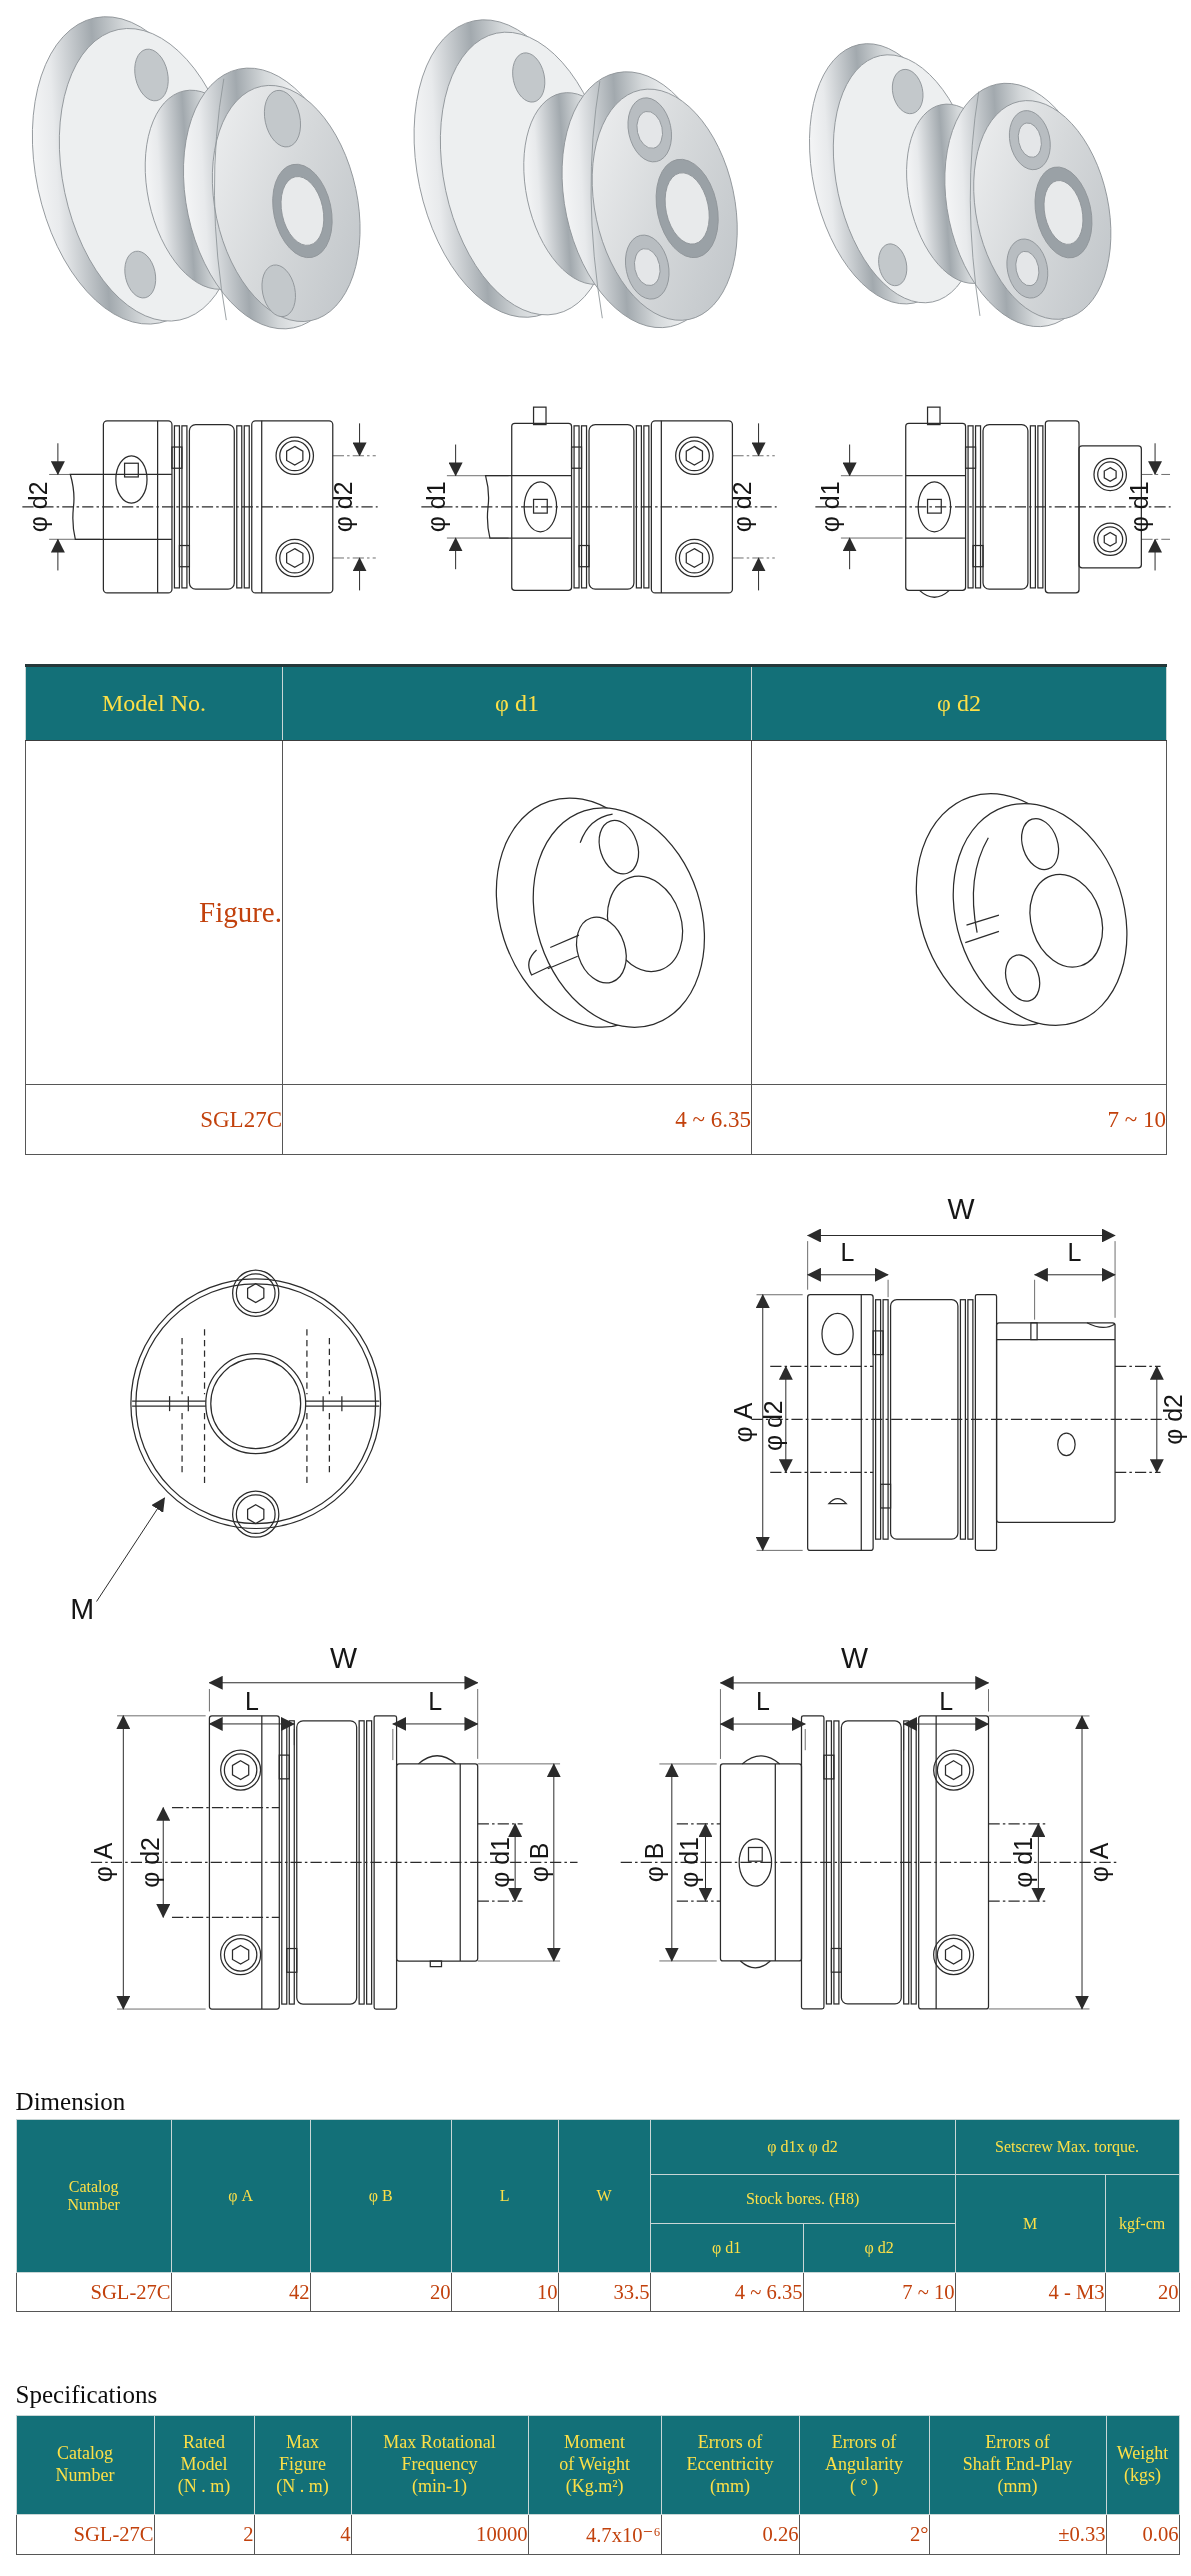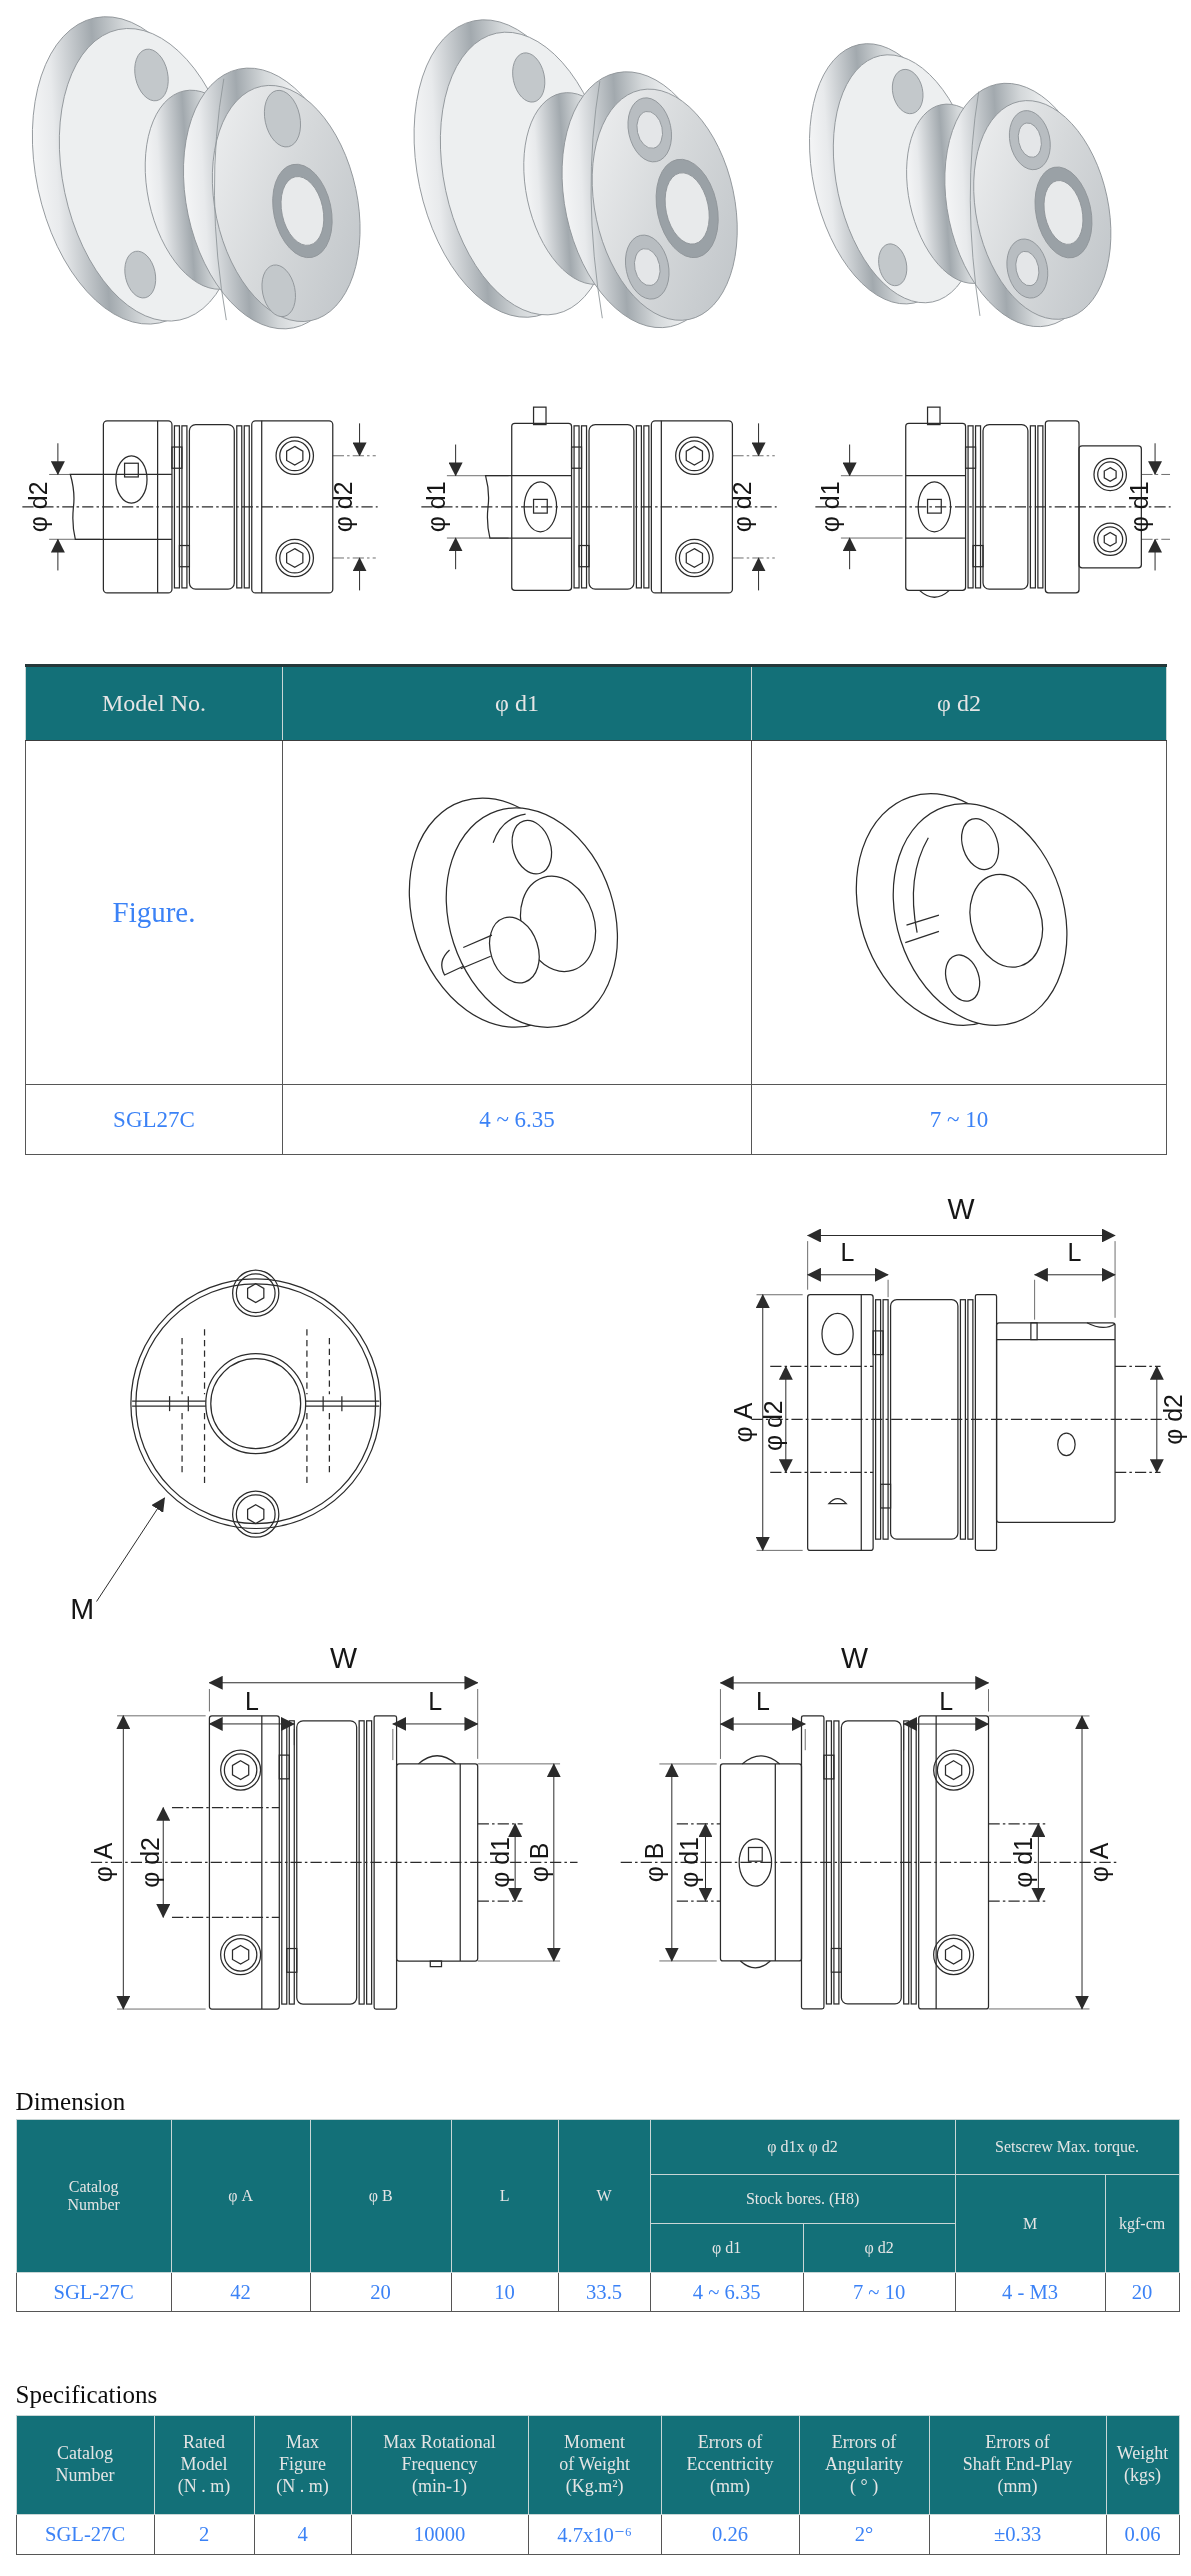--- a/index.html
+++ b/index.html
@@ -3,22 +3,22 @@
 <meta charset="utf-8">
 <style>
   :root{ --teal:#137078; --line:#2b2b2b; }
   *{margin:0;padding:0;box-sizing:border-box;}
   html,body{width:1191px;height:2576px;}
   body{position:relative;background:#fff;font-family:"Liberation Serif","DejaVu Serif",serif;color:#111;}
   .abs{position:absolute;}
 
   
   table.cat{border-collapse:collapse;table-layout:fixed;position:absolute;background:#fff;border:1.9px solid #3c3c3c;}
-  table.cat th{background:var(--teal);color:#e5e5e5;font-weight:normal;border:1.2px solid #c9d6d6;vertical-align:middle;text-align:center;}
-  table.cat td{border:0.9px solid #565656;text-align:center;vertical-align:middle;color:#3b82f6;}
+  table.cat th{background:var(--teal);color:#fde047;font-weight:normal;border:1.2px solid #c9d6d6;vertical-align:middle;text-align:center;}
+  table.cat td{border:0.9px solid #565656;text-align:right;vertical-align:middle;color:#c2410c;}
   #model-table th{font-size:24px;height:75px;border-top:3.1px solid #25383a;border-bottom:1.9px solid #3c3c3c;}
   #model-table td{font-size:23px;}
   #model-table .fig-row td{height:344px;}
   #model-table .data-row td{height:70px;margin-top:28px;}
   #model-table .figure-label{font-size:29px;}
   #dim-table th{font-size:16px;font-family:Liberation Serif, serif;}
   #dim-table td{font-size:20.6px;height:39px;}
   #spec-table th{font-size:18px;line-height:1.22;}
   #spec-table td{font-size:20.6px;height:40px;}
   .pre{white-space:pre-line;}

